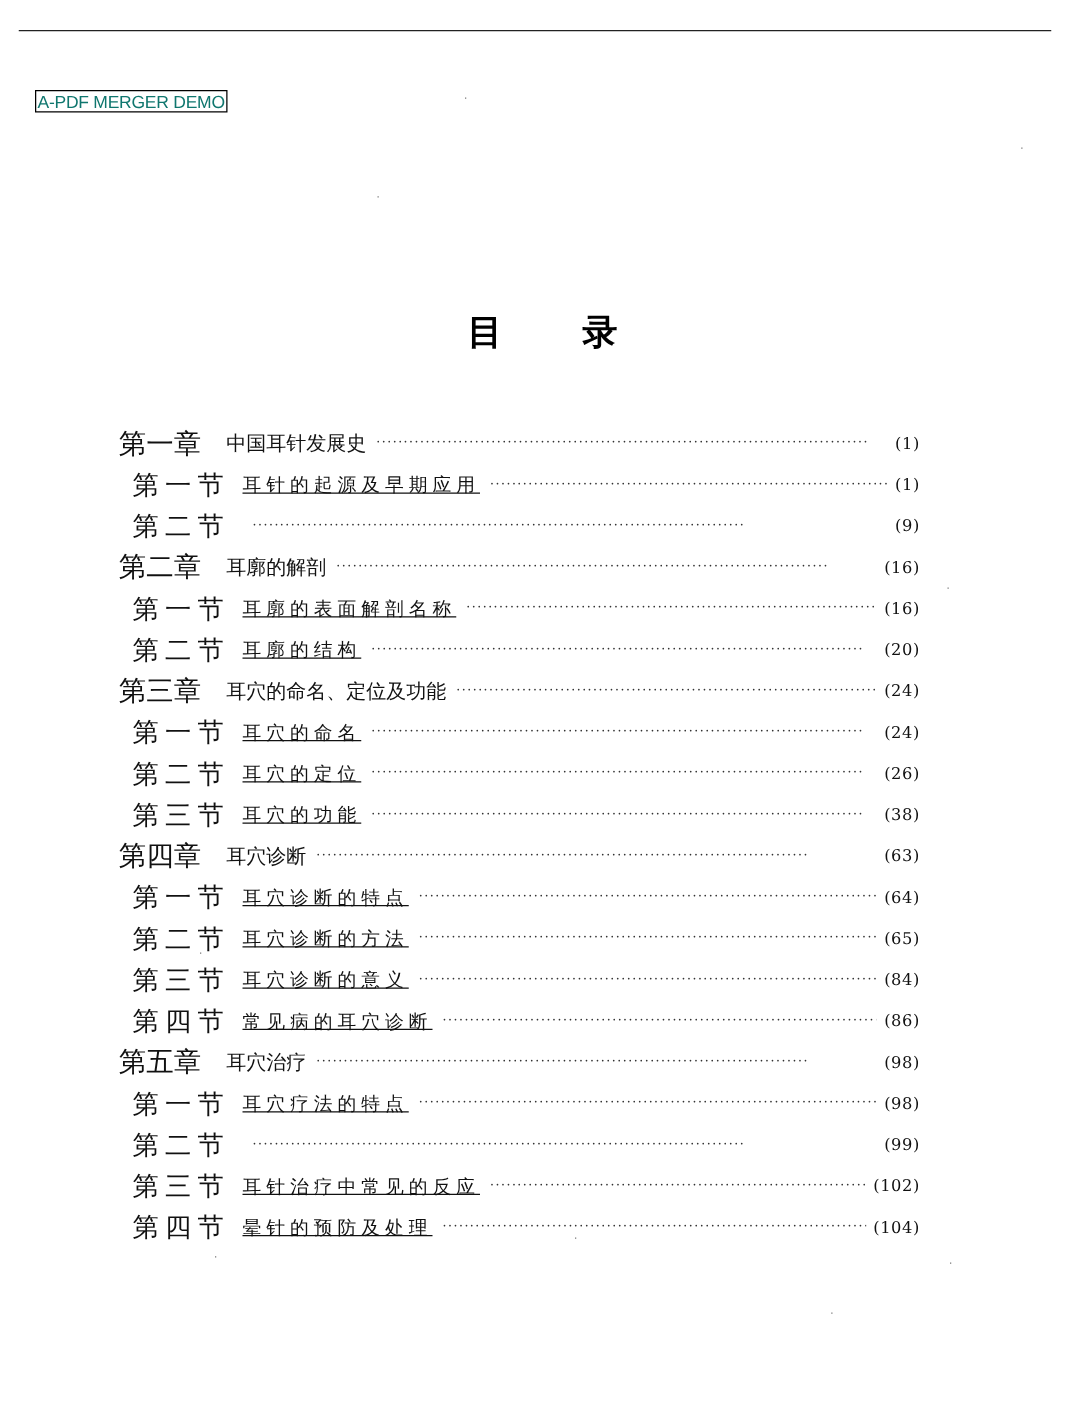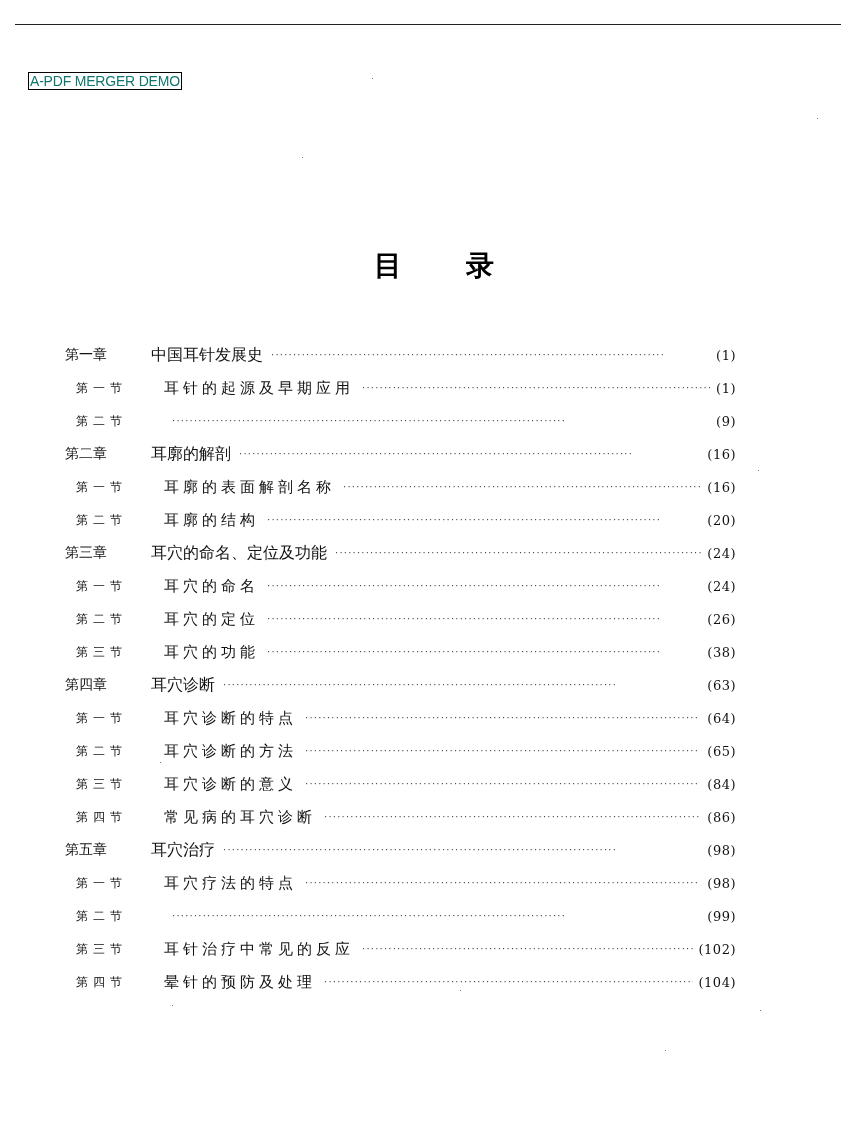--- a/index.html
+++ b/index.html
@@ -15,25 +15,25 @@
                 font-size:28px; font-weight:bold; line-height:40px; color:#000; }
   .title .t1 { left:374px; }
   .title .t2 { left:466px; }
   .toc { position:absolute; left:0; top:340px; width:866px; }
   .row { position:absolute; left:0; width:866px; height:30px; display:flex; align-items:center; }
   .row .num { flex:none; white-space:nowrap; }
   .row .ttl { flex:none; white-space:nowrap; }
   .row .dots { flex:1 1 auto; overflow:hidden; white-space:nowrap; color:#333;
                font-size:10px; letter-spacing:1.2px; margin:0 6px 0 8px; line-height:30px; }
   .row .page { flex:none; white-space:nowrap; font-size:13px; letter-spacing:0.5px; }
-  .chapter .num { margin-left:65px; font-size:14px; width:86px; }
+  .chapter .num { margin-left:95px; font-size:22px; width:86px; }
   .chapter .ttl { font-size:16px; }
   .chapter .page { margin-right:130px; }
-  .section .num { margin-left:76px; font-size:12px; width:88px; letter-spacing:5px; }
-  .section .ttl { font-size:15px; letter-spacing:4px; }
+  .section .num { margin-left:106px; font-size:21px; width:88px; letter-spacing:5px; }
+  .section .ttl { font-size:15px; letter-spacing:4px;text-decoration:underline; }
   .section .page { margin-right:130px; }
   .speck { position:absolute; width:1px; height:1px; background:#777; }
 </style>
 </head>
 <body>
 
 <div class="top-rule"></div>
 
 <div class="watermark">A-PDF MERGER DEMO</div>
 

